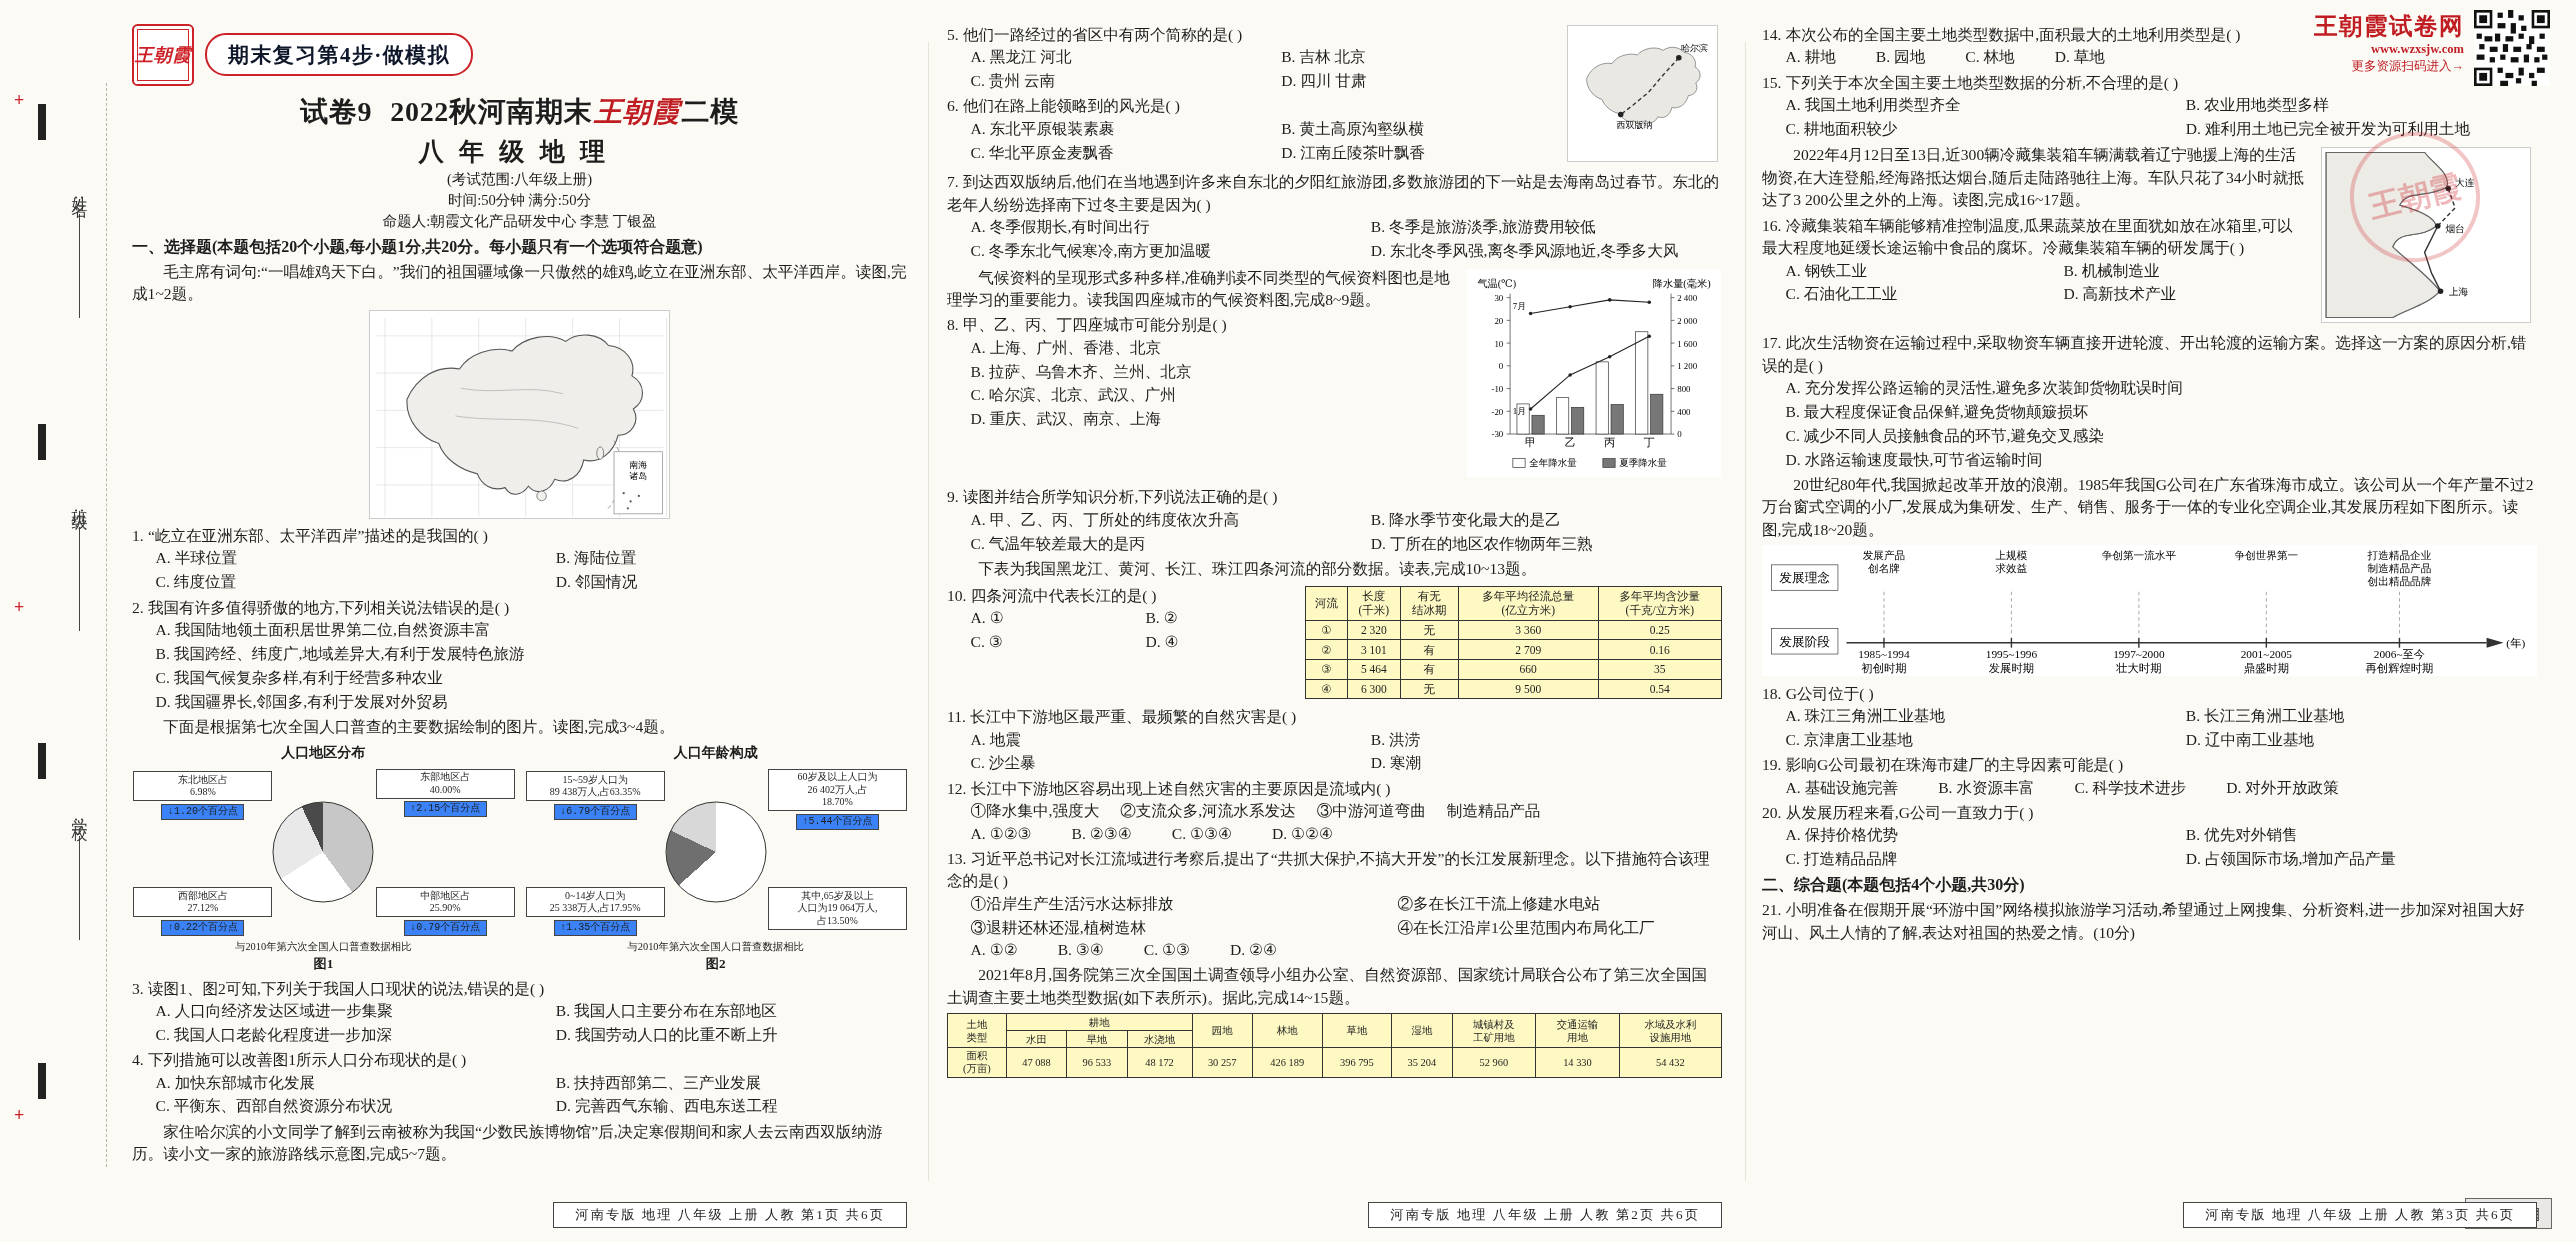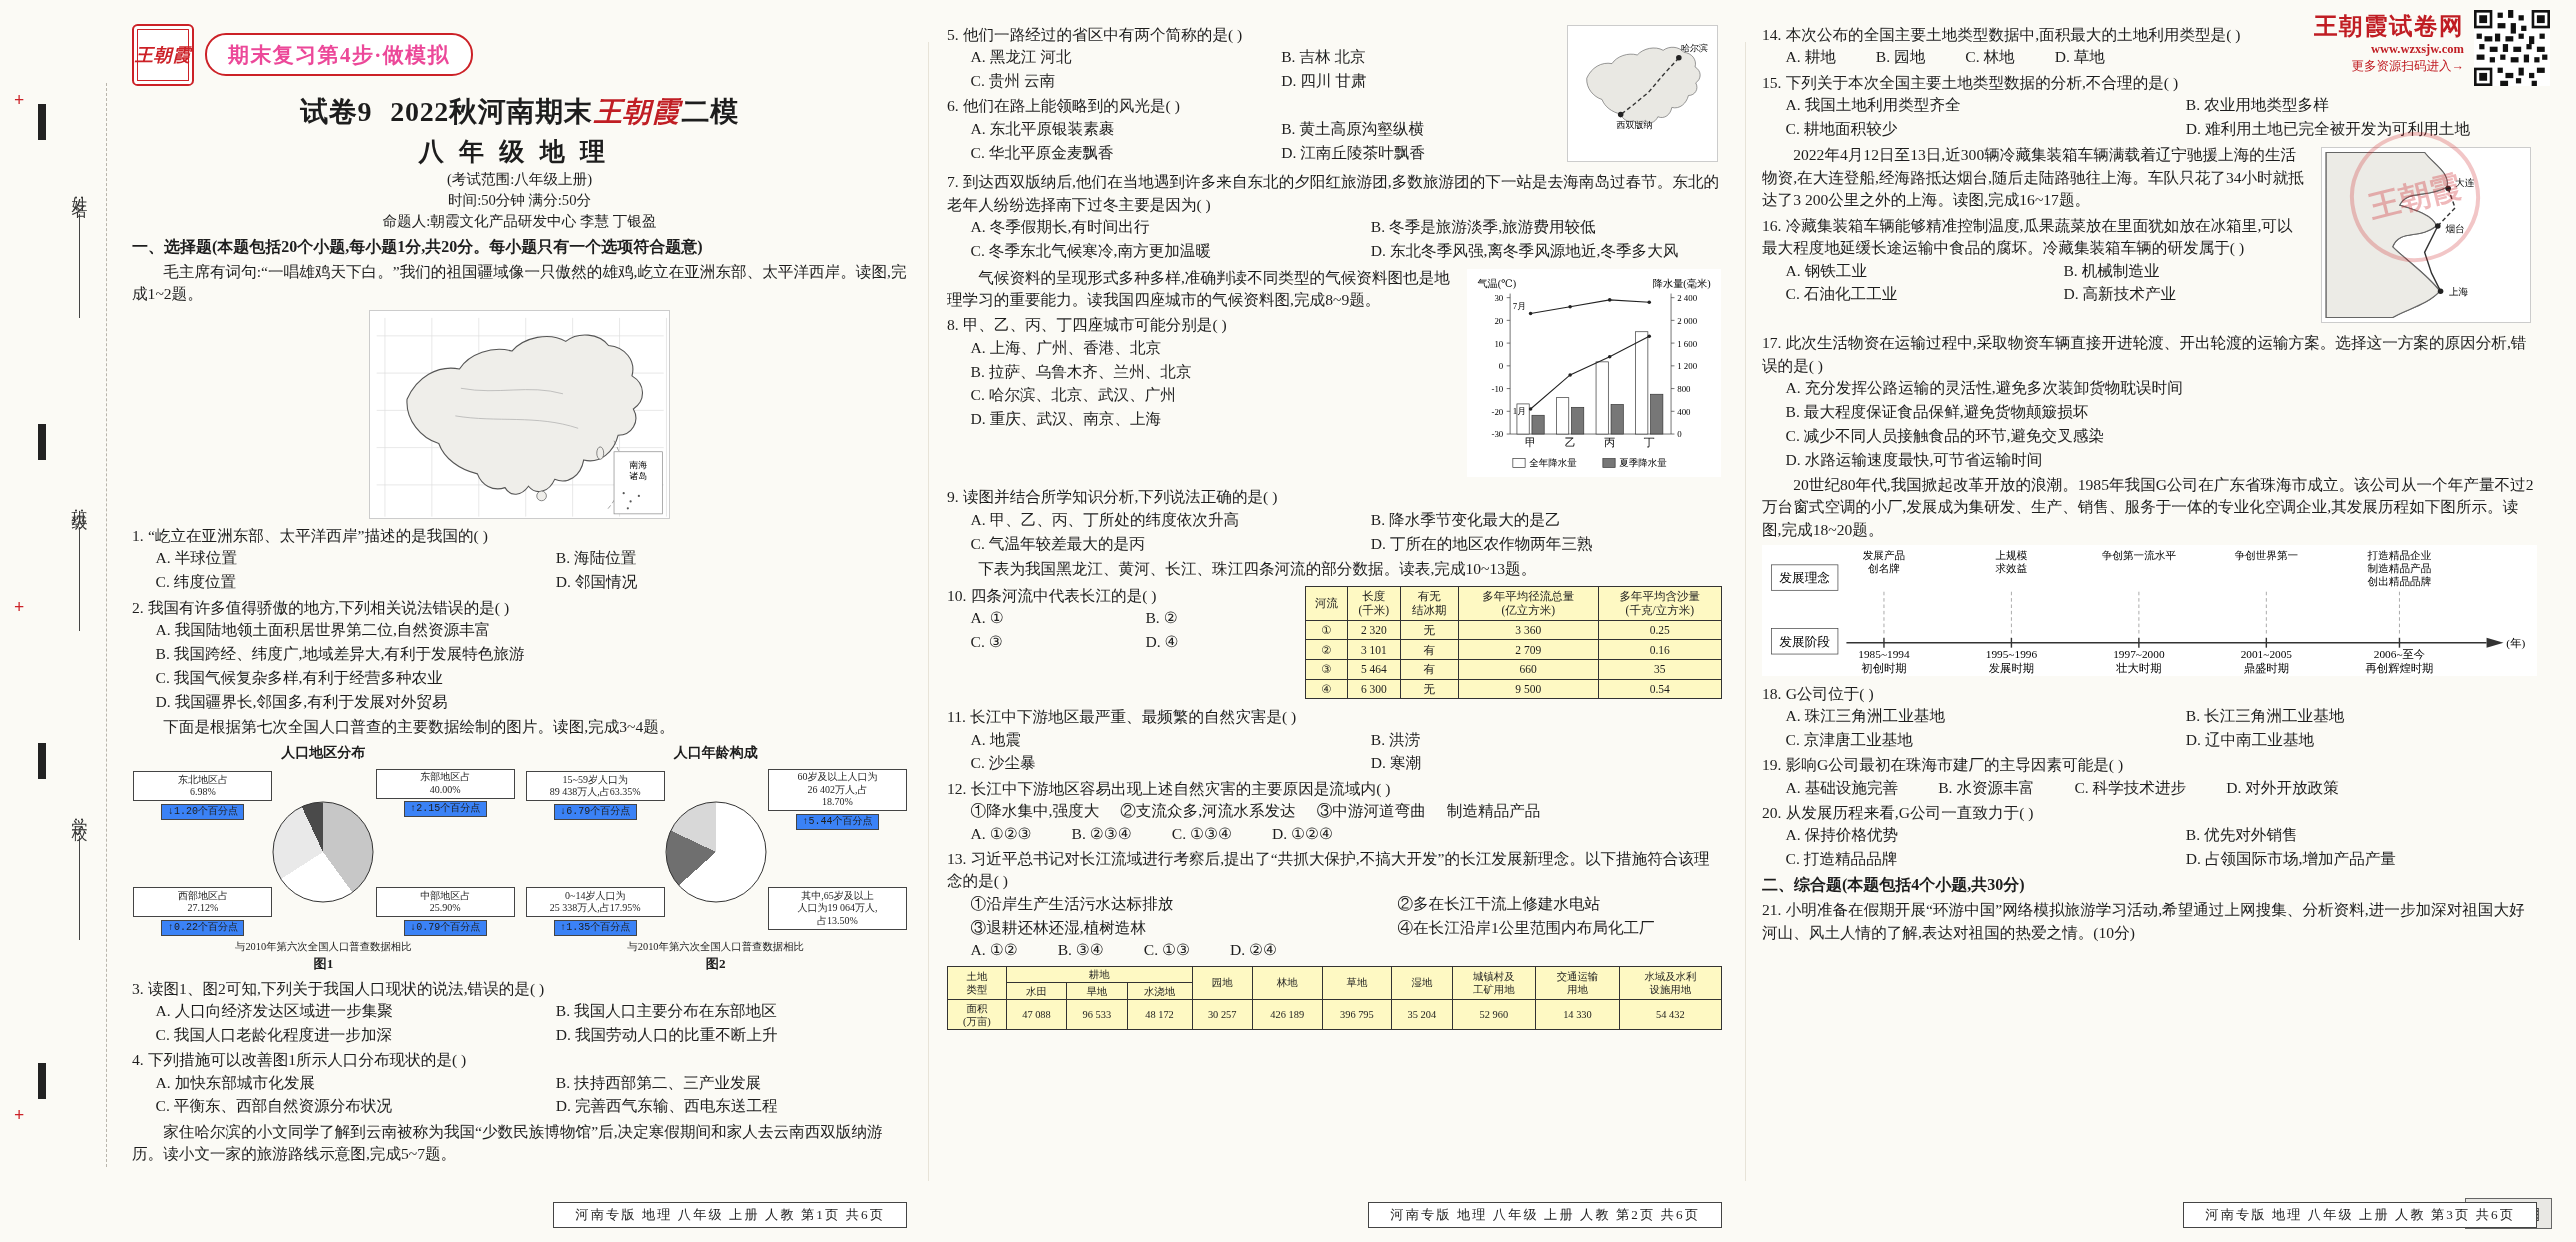--- a/index.html
+++ b/index.html
@@ -14,21 +14,21 @@
   .vline{display:block;width:0;border-left:1.4px solid #444;height:104px;margin:7px auto 0;}
   .foldline{position:absolute;top:42px;height:1139px;border-left:0.7px solid #e7e3d8;}
   
   .columns{position:absolute;left:132px;right:39px;top:21px;bottom:15.3px;display:flex;gap:40px;}
   .col{flex:1;display:flex;flex-direction:column;overflow:hidden;}
   .blocks{flex:1;}
   
   .brand-row{display:flex;align-items:center;gap:11px;margin:2.8px 0 7px;}
   .logo-stamp{width:58px;height:58px;border:2.1px solid #cc2127;outline:1.4px solid #cc2127;outline-offset:-6.3px;border-radius:5.6px;background:#fff;display:flex;flex-direction:column;align-items:center;justify-content:center;color:#cc2127;}
   .logo-script{font-size:18px;font-weight:bold;font-style:italic;letter-spacing:0.7px;}
-  .banner-pill{display:inline-block;border:2.1px solid #cc2127;color:#ec4899;border-radius:21px;padding:5.6px 21px;font-weight:bold;font-size:21px;background:#fff;letter-spacing:1.4px;}
+  .banner-pill{display:inline-block;border:2.1px solid #cc2127;color:#0f172a;border-radius:21px;padding:5.6px 21px;font-weight:bold;font-size:21px;background:#fff;letter-spacing:1.4px;}
   .paper-title{text-align:center;font-size:28px;font-weight:bold;margin:7px 0 4.2px;letter-spacing:0.7px;}
   .paper-title .tp{margin-right:18px;}
   .brand-red{color:#c01d23;font-style:italic;margin:0 1.4px;}
   .subject{text-align:center;font-size:25px;font-weight:bold;letter-spacing:15.3px;margin:1.4px 0;}
   .scope,.timescore,.authors{text-align:center;font-size:14.6px;margin:2.1px 0;}
   
   .para{font-size:15.6px;line-height:1.44;margin:1.4px 0;}
   .para.ind{text-indent:2em;}
   .sec{font-size:16px;font-weight:bold;line-height:1.45;margin:1.4px 0 2.8px;}
   .q{margin:2.8px 0;font-size:15.6px;line-height:1.44;}
@@ -506,20 +506,21 @@
               <span class="subitem">③退耕还林还湿,植树造林</span>
               <span class="subitem">④在长江沿岸1公里范围内布局化工厂</span>
             </div>
             <div class="opts c4">
               <span class="opt">A. ①②</span>
               <span class="opt">B. ③④</span>
               <span class="opt">C. ①③</span>
               <span class="opt">D. ②④</span>
             </div>
           </div>
+          <div class="para ind">2021年8月,国务院第三次全国国土调查领导小组办公室、自然资源部、国家统计局联合公布了第三次全国国土调查主要土地类型数据(如下表所示)。据此,完成14~15题。</div>
           <div class="fig">
             <table class="land">
               <tbody>
                 <tr>
                   <td rowspan="2">土地<br>类型</td>
                   <td colspan="3">耕地</td>
                   <td rowspan="2">园地</td>
                   <td rowspan="2">林地</td>
                   <td rowspan="2">草地</td>
                   <td rowspan="2">湿地</td>

